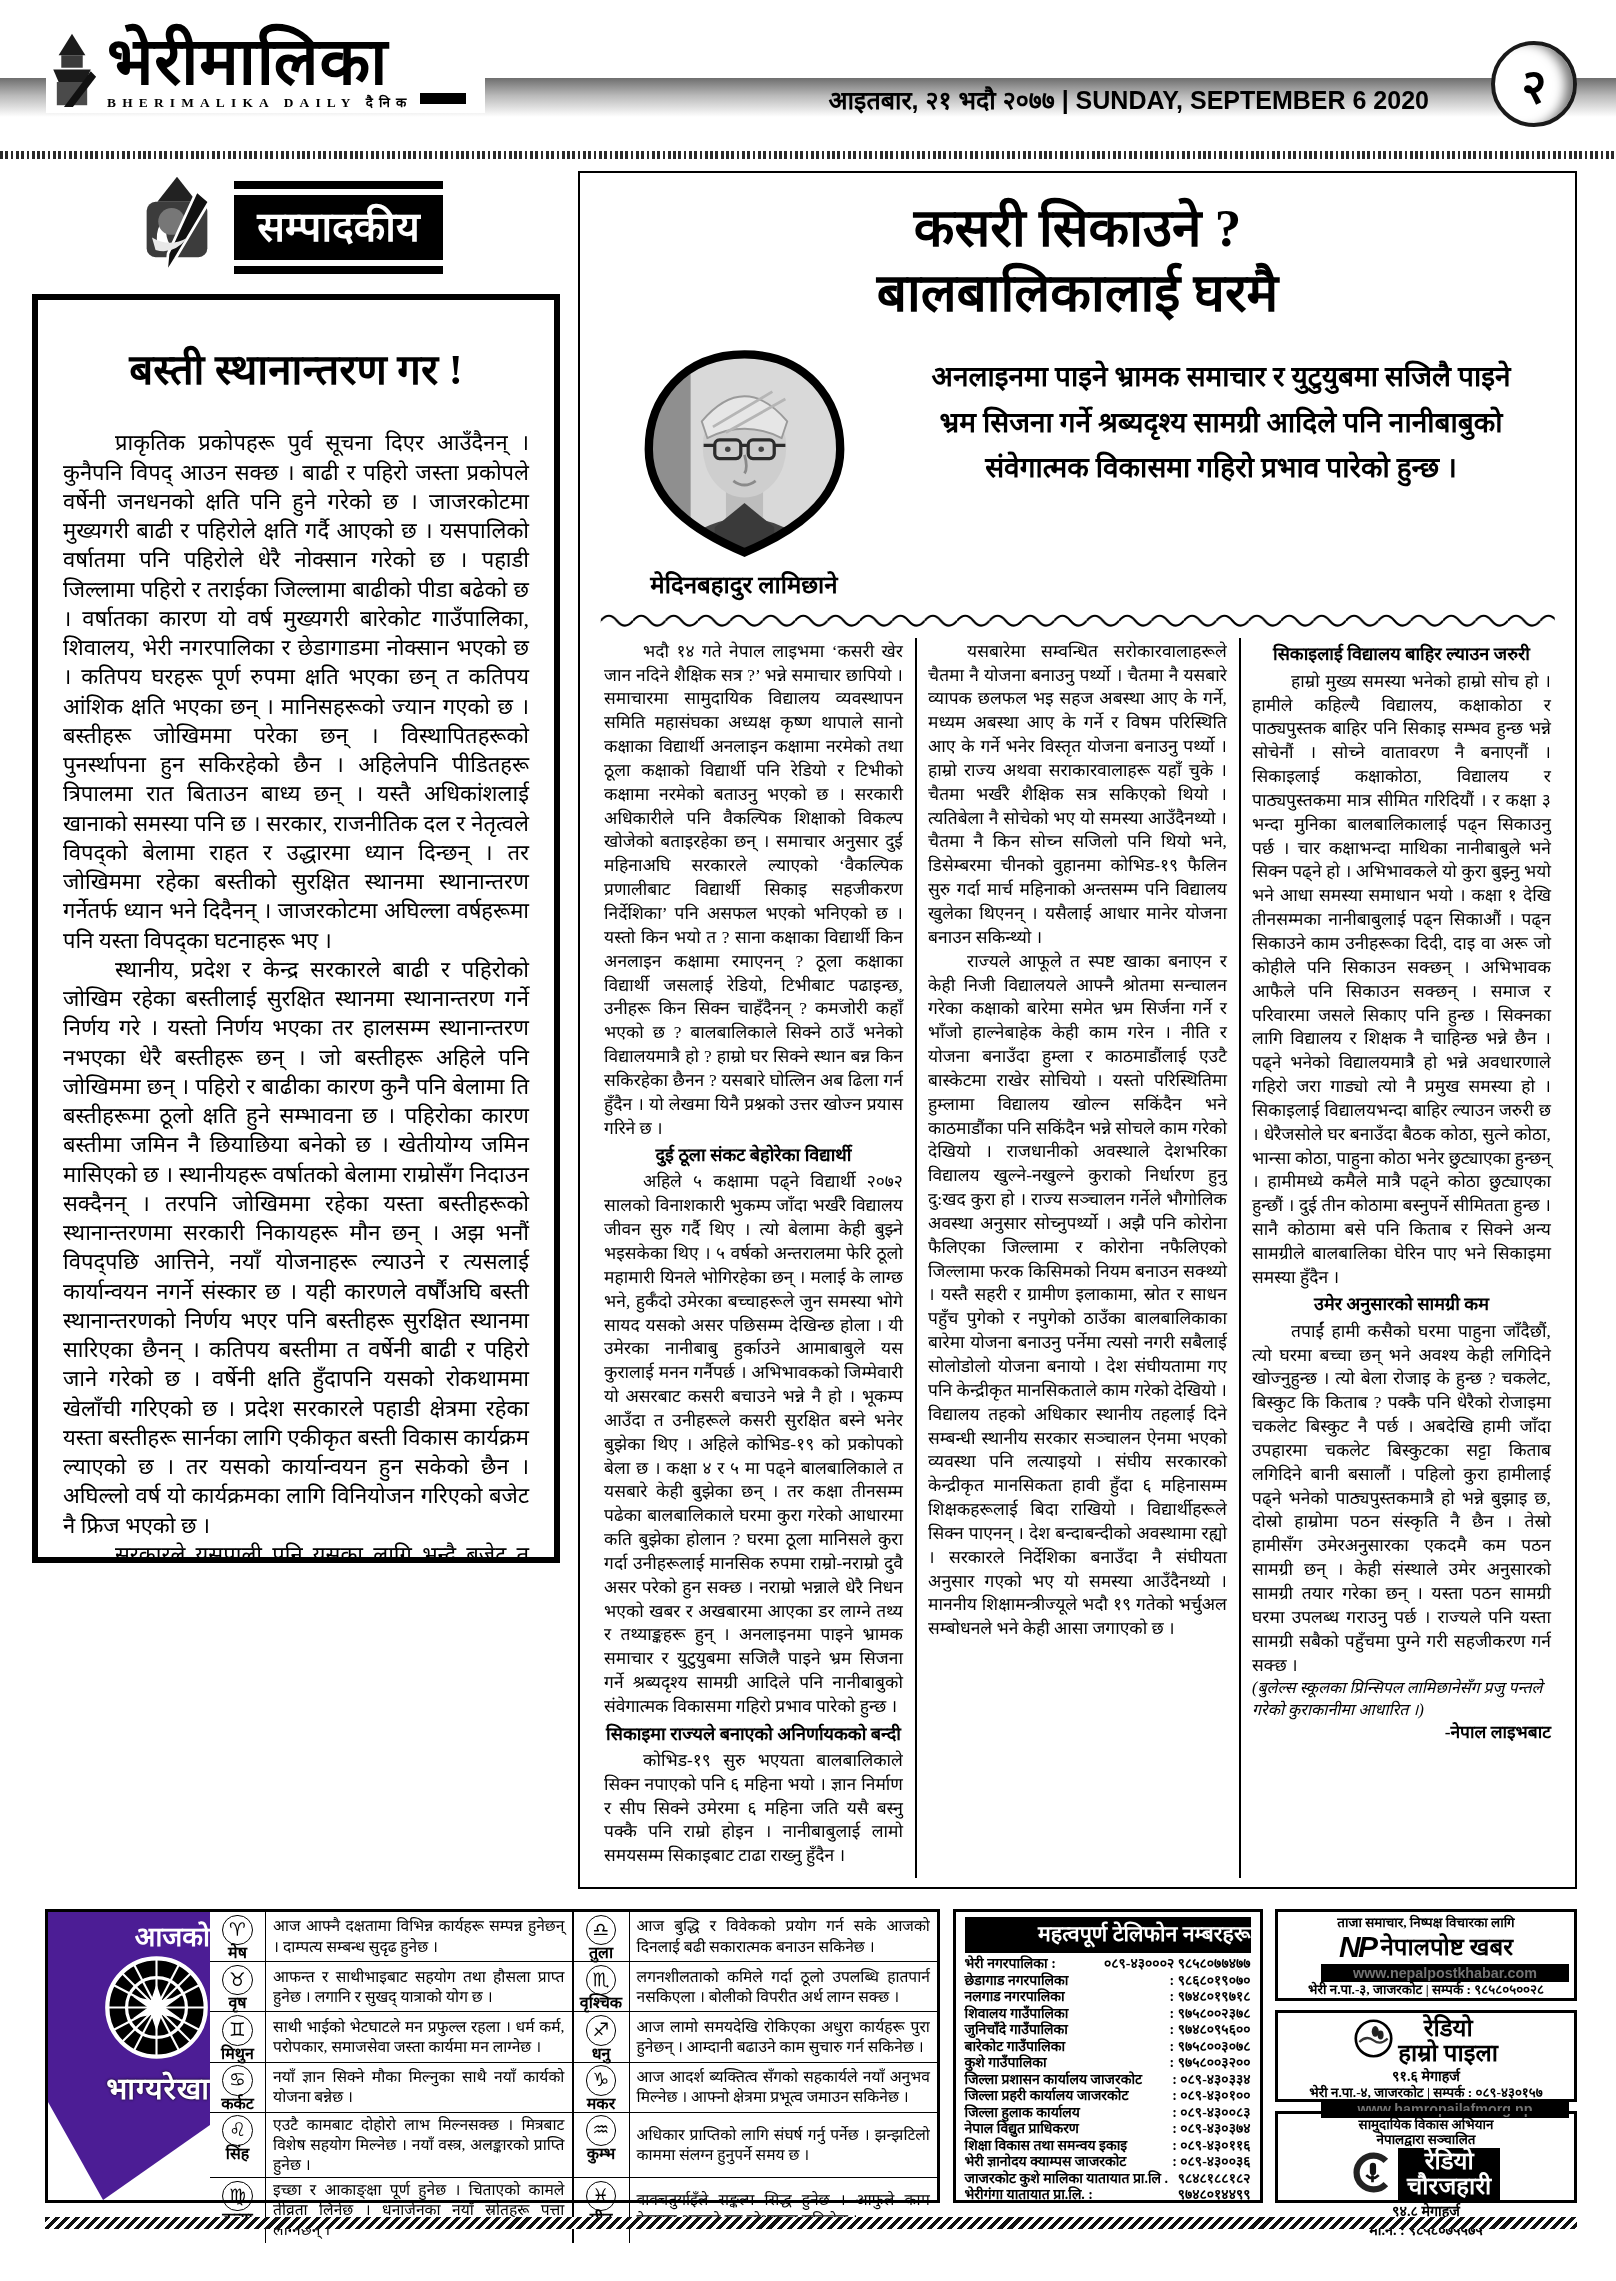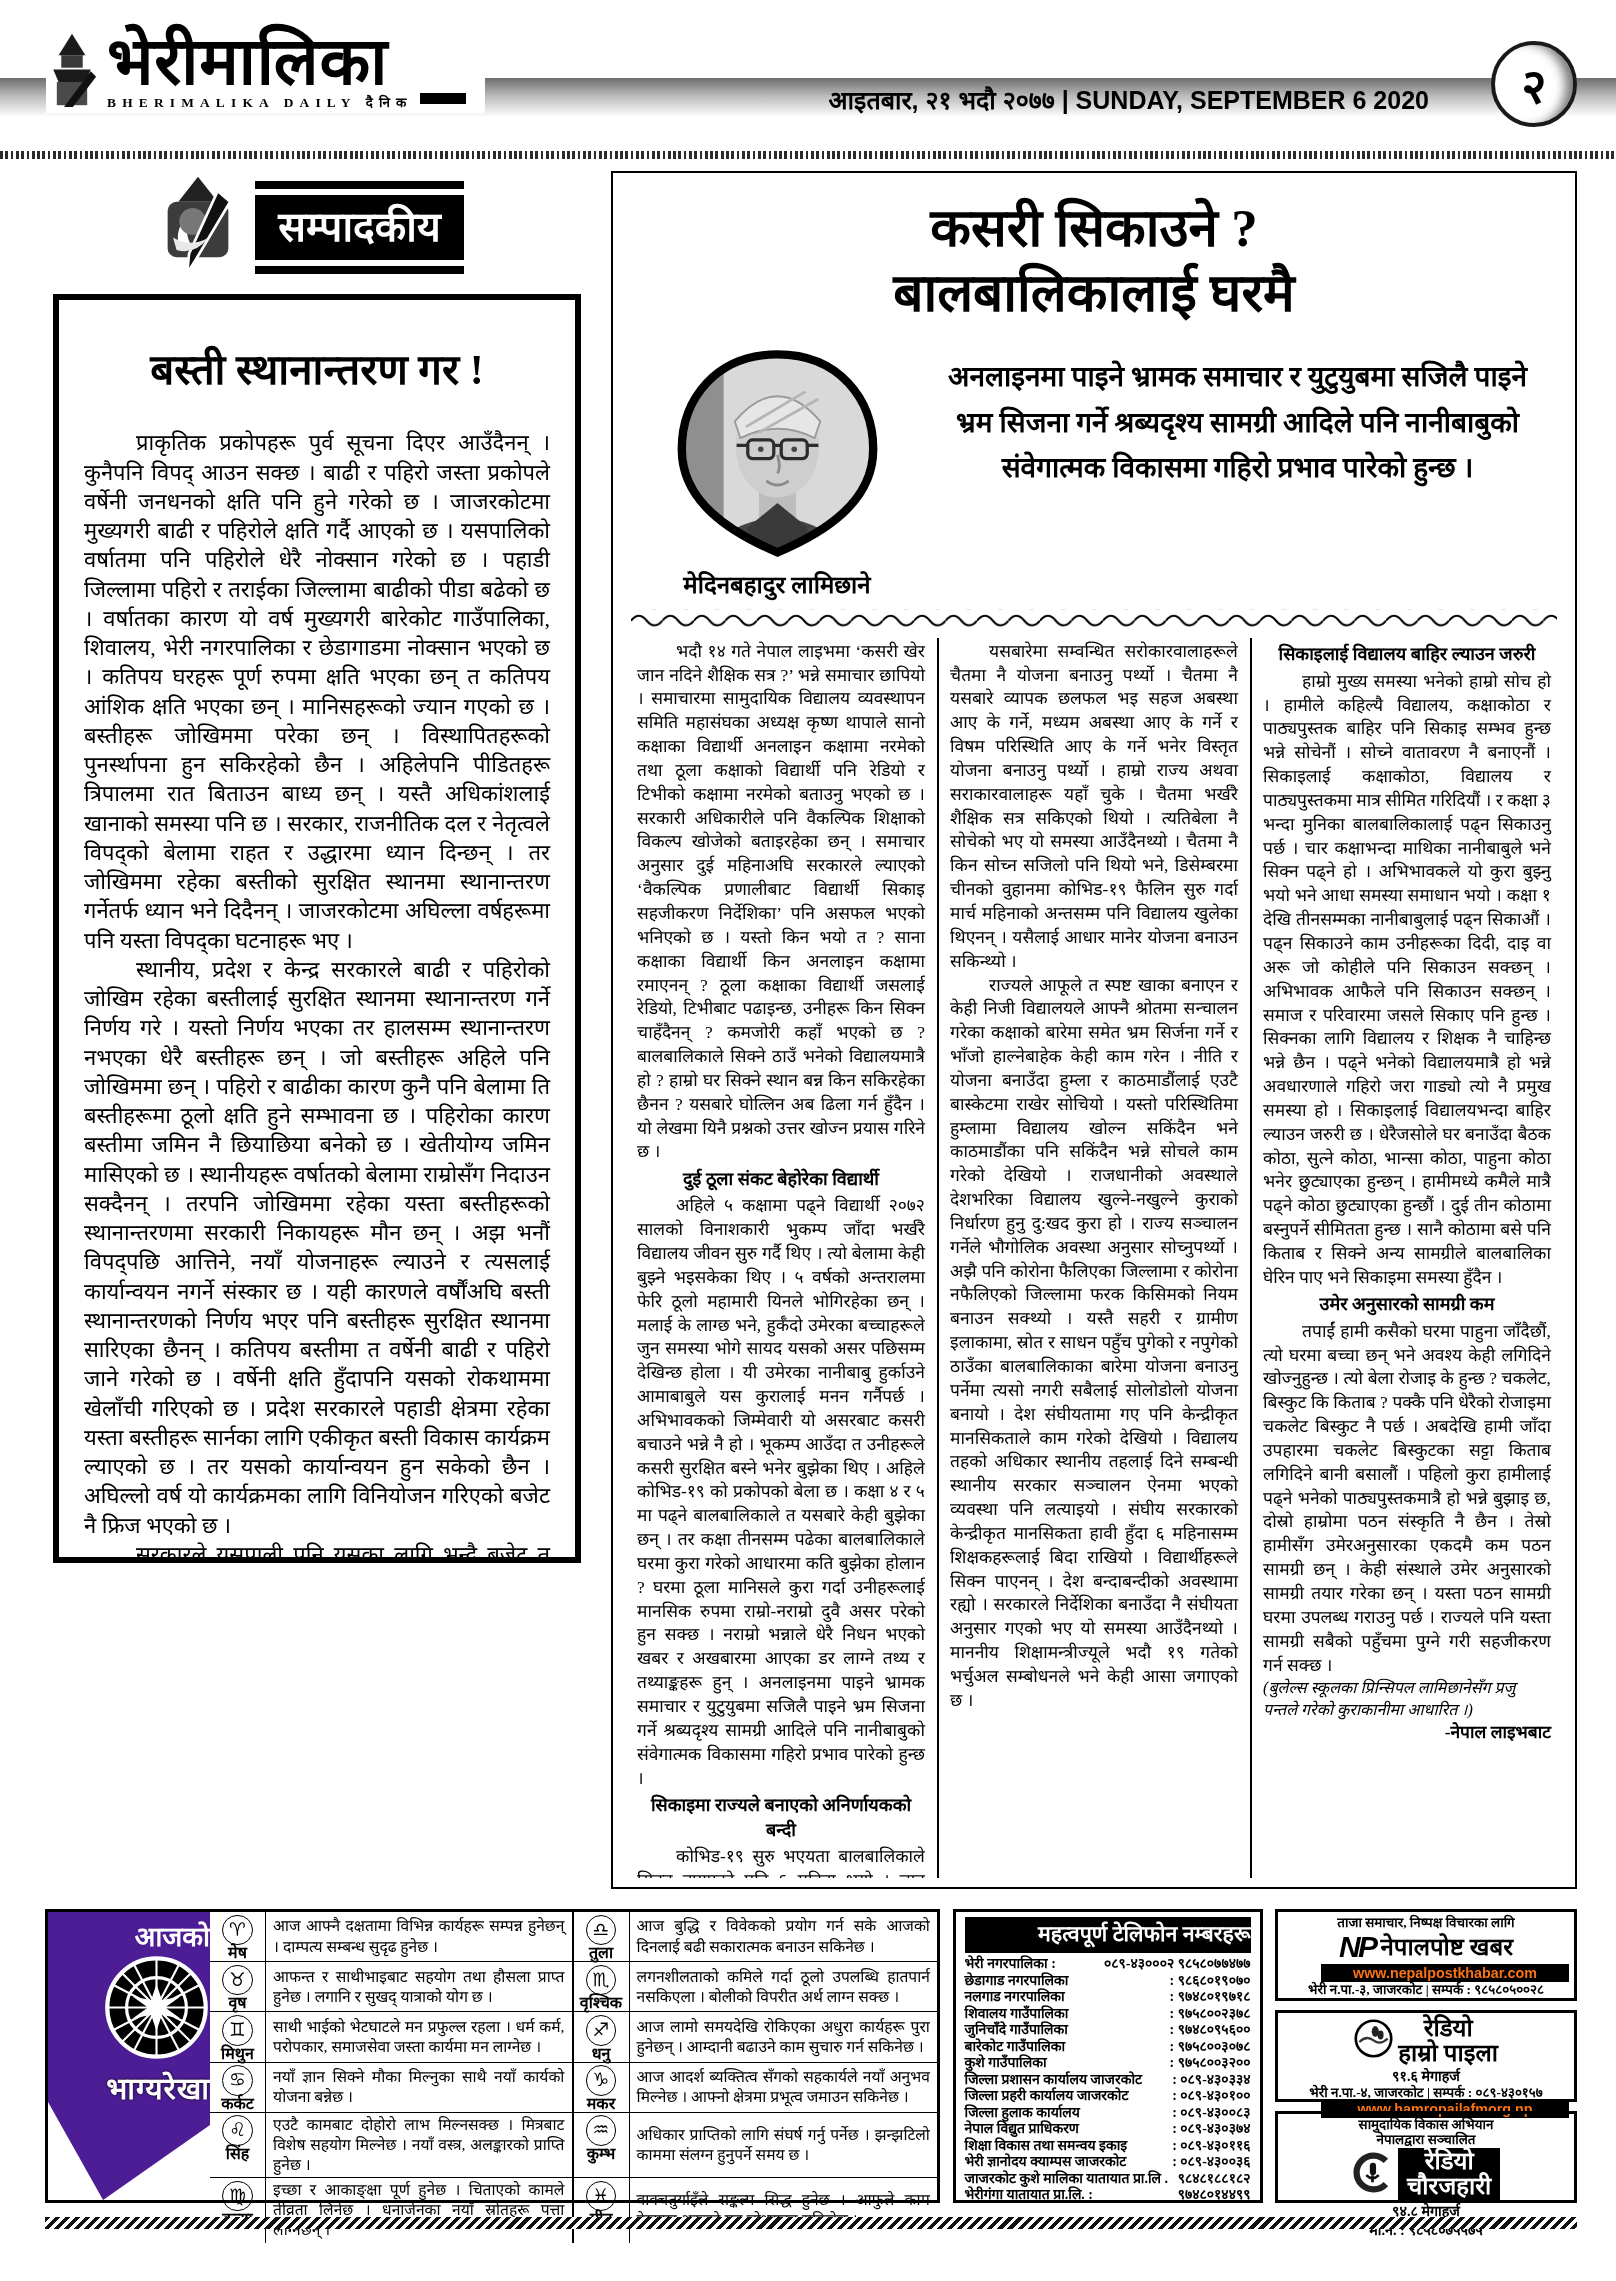--- a/index.html
+++ b/index.html
@@ -15,21 +15,21 @@
   .logo-tagline .bar{display:inline-block;width:46px;height:10.7px;background:#000;}
   .date-line{position:absolute;top:82px;left:0;right:187px;text-align:right;
              font-size:25px;font-weight:bold;font-family:"Liberation Sans",sans-serif;}
   .page-circle{position:absolute;right:39px;top:41px;width:78px;height:78px;border:4.5px solid #1a1a1a;
                border-radius:50%;display:flex;align-items:center;justify-content:center;
                font-size:48px;font-weight:bold;background:#fff;
                box-shadow:inset -12.5px 1.8px 10.7px -5.3px #777;}
   .dotrule{position:absolute;top:151px;left:0;right:0;height:8px;
            background:repeating-linear-gradient(90deg,#2b2b2b 0 2.7px,#fff 2.7px 5.3px);}
   
-  .main{position:absolute;top:171px;left:53px;right:39px;display:flex;gap:30px;}
+  .main{position:absolute;top:171px;left:32px;right:39px;display:flex;gap:18px;}
   .left-col{width:528px;flex:none;}
   .ed-brand{display:flex;align-items:center;gap:14.3px;margin:1.8px 0 0 102px;height:109px;}
   .ed-badge{border-top:8px solid #000;border-bottom:8px solid #000;padding:6.2px 0;}
   .ed-badge span{display:block;background:#000;color:#fff;font-size:41px;font-weight:bold;
                  padding:1.8px 23px 7.1px;}
   .ed-box{margin-top:12.5px;border:6.2px solid #000;height:1269px;padding:23px 25px;overflow:hidden;
           box-sizing:border-box;}
   .ed-title{text-align:center;font-size:42px;font-weight:bold;margin:16px 0 32px;}
   .ed-box p{font-size:22px;line-height:1.33;text-align:justify;text-indent:52px;margin:0;}
   
@@ -74,21 +74,21 @@
                padding:1.8px 0 5.3px;margin-bottom:3.6px;}
   .p-row{display:flex;justify-content:space-between;font-size:14px;font-weight:bold;
          line-height:1.18;gap:5.3px;}
   .p-row .num{white-space:nowrap;}
   .ads{width:302px;flex:none;display:flex;flex-direction:column;gap:9px;}
   .ad{border:3.6px solid #000;flex:1;padding:2.7px 5.3px;text-align:center;box-sizing:border-box;
       display:flex;flex-direction:column;justify-content:space-between;min-height:0;}
   .ad .small{font-size:13.4px;font-weight:bold;line-height:1.15;}
   .ad .brand-row{display:flex;align-items:center;justify-content:center;gap:5.3px;}
   .ad .brand-big{font-size:24px;font-weight:bold;line-height:1.05;}
-  .ad .urlbar{background:#000;color:#f97316;font-family:"Liberation Sans",sans-serif;
+  .ad .urlbar{background:#000;color:#737373;font-family:"Liberation Sans",sans-serif;
               font-weight:bold;font-size:14.3px;padding:0.9px 0;margin-left:38px;}
   .ad .freq{font-size:14.3px;font-weight:bold;}
   .np-logo{font-family:"Liberation Sans",sans-serif;font-weight:bold;font-style:italic;
            font-size:30px;letter-spacing:-2.7px;}
   .hatch{position:absolute;top:2217px;left:45px;right:39px;height:11.6px;
          background:repeating-linear-gradient(135deg,#111 0 3.6px,#fff 3.6px 7.1px);}
 </style>
 </head>
 <body>
 

